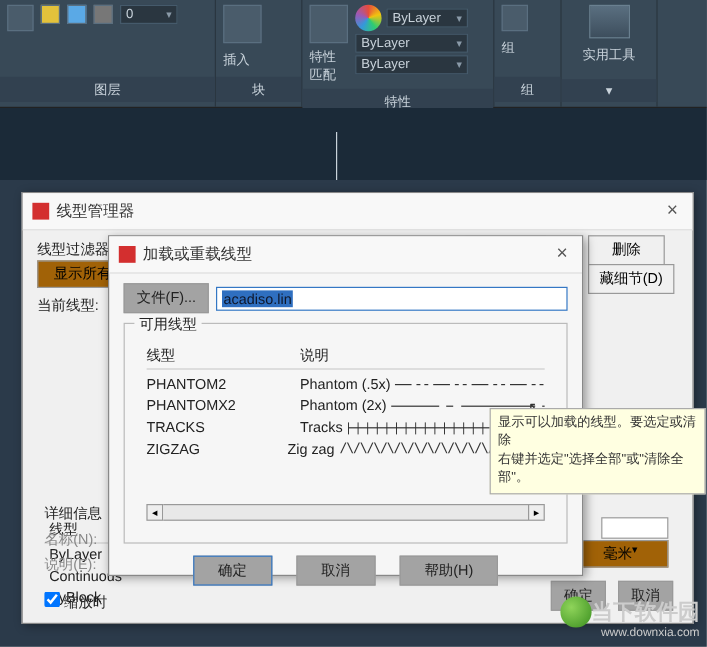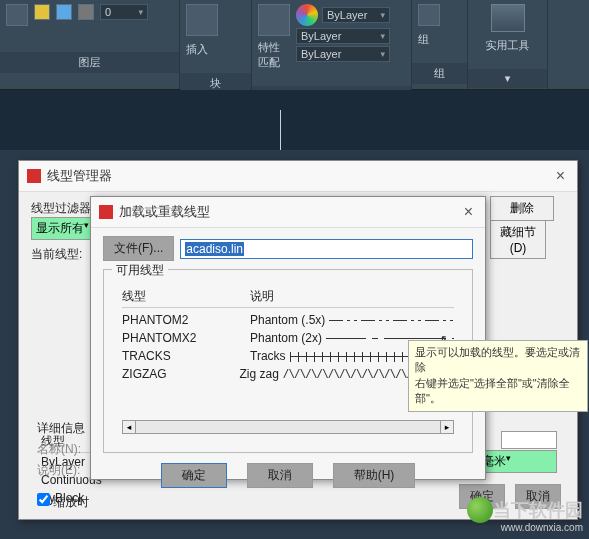--- a/index.html
+++ b/index.html
@@ -2,21 +2,21 @@
 <html><head>
 <meta charset="utf-8">
 <style>
 * { box-sizing: border-box; margin: 0; padding: 0; font-family: "Microsoft YaHei", Arial, sans-serif; }
 body { width: 589px; height: 539px; background: #2b3a4a; overflow: hidden; position: relative; }
 
 
 .ribbon { display: flex; background: #384957; height: 90px; border-bottom: 1px solid #222; }
 .rgroup { border-right: 1px solid #2a3640; display: flex; flex-direction: column; justify-content: space-between; padding: 4px 6px 0; }
 .rgroup .items { display: flex; gap: 6px; flex: 1; align-items: flex-start; }
-.rgroup .label { color: #c9d3db; font-size: 11px; text-align: center; padding: 3px 0; background: #324150; margin: 16px -6px; }
+.rgroup .label { color: #c9d3db; font-size: 11px; text-align: center; padding: 3px 0; background: #324150; margin: 4px -6px; }
 .ricon { width: 22px; height: 22px; background: #4a5c6b; border: 1px solid #5a6f80; display: inline-block; }
 .ricon.sm { width: 16px; height: 16px; }
 .ricon.big { width: 32px; height: 32px; }
 .gstack { display: flex; flex-direction: column; gap: 2px; }
 .sel { background: #2a3640; color: #c9d3db; font-size: 11px; padding: 1px 4px; min-width: 68px; border: 1px solid #455a6b; display: flex; justify-content: space-between; align-items: center; }
 .sel::after { content: "▾"; font-size: 9px; color: #8a9aa8; }
 .orb { width: 22px; height: 22px; border-radius: 50%; background: conic-gradient(#e74c3c,#f1c40f,#2ecc71,#3498db,#9b59b6,#e74c3c); }
 .calc { width: 34px; height: 28px; background: linear-gradient(#5a6f80,#3d4e5d); border: 1px solid #6a8090; }
 .canvas { background: #1b2a38; height: 60px; position: relative; }
 .cursor-line { position: absolute; left: 280px; top: 20px; width: 1px; height: 40px; background: #c9d3db; }
@@ -26,32 +26,32 @@
 .dlg-title { display: flex; align-items: center; padding: 6px 8px; font-size: 13px; color: #333; background: #f8f8f8; border-bottom: 1px solid #ddd; }
 .dlg-title .logo { width: 14px; height: 14px; background: #d32f2f; margin-right: 6px; }
 .dlg-title .x { margin-left: auto; font-size: 16px; color: #555; cursor: pointer; padding: 0 4px; }
 .btn { background: #a3a3a3; border: 1px solid #999; font-size: 12px; padding: 3px 10px; color: #222; cursor: pointer; }
 .lbl { font-size: 12px; color: #222; }
 
 
 .dlg1 { left: 18px; top: 160px; width: 560px; height: 360px; }
 .d1-body { padding: 8px 12px; }
 .d1-row { display: flex; align-items: center; gap: 6px; margin-bottom: 6px; }
-.combo { border: 1px solid #999; background: #86efac; font-size: 12px; padding: 2px 4px; min-width: 80px; display: flex; justify-content: flex-start; }
+.combo { border: 1px solid #999; background: #a16207; font-size: 12px; padding: 2px 4px; min-width: 80px; display: flex; justify-content: center; }
 .combo::after { content: "▾"; font-size: 9px; }
 .list1 { position: absolute; left: 18px; top: 270px; width: 78px; }
 .list1 div { font-size: 12px; padding: 2px 4px; color: #222; }
 .det-group { position: absolute; left: 18px; bottom: 40px; display: flex; flex-direction: column; gap: 4px; }
 .d1-bottom { position: absolute; left: 18px; right: 12px; bottom: 8px; display: flex; align-items: center; justify-content: space-between; }
 
 
 .dlg2 { left: 90px; top: 196px; width: 396px; height: 284px; background: #f6f6f6; }
 .d2-body { padding: 8px 12px; }
 .txt { border: 1px solid #3477c4; background: #fff; font-size: 12px; padding: 2px 4px; flex: 1; }
-.txt .hl { background: #2f6fc0; color: #ffffff; padding: 0 1px; }
+.txt .hl { background: #2f6fc0; color: #0f172a; padding: 0 1px; }
 .group { border: 1px solid #bbb; margin-top: 8px; padding: 18px; position: relative; }
 .group .gt { position: absolute; top: -8px; left: 8px; background: #f6f6f6; padding: 0 4px; font-size: 12px; }
 .ltlist { height: 130px; overflow: hidden; position: relative; }
 .lthdr, .ltrow { display: flex; font-size: 12px; color: #222; }
 .lthdr { border-bottom: 1px solid #ccc; padding-bottom: 2px; margin-bottom: 3px; }
 .lthdr .c1, .ltrow .c1 { width: 128px; }
 .lthdr .c2, .ltrow .c2 { flex: 1; display: flex; align-items: center; gap: 4px; }
 .ltrow { padding: 2px 0; }
 .ptn { flex: 1; height: 12px; }
 .ptn.ph { background: repeating-linear-gradient(90deg,#333 0 24px,transparent 24px 30px,#333 30px 34px,transparent 34px 40px,#333 40px 44px,transparent 44px 50px); background-size: 50px 1px; background-position: 0 6px; background-repeat: repeat-x; }
@@ -173,21 +173,21 @@
     <span class="lbl" style="color:#888">名称(N):</span>
     <span class="lbl" style="color:#888">说明(E):</span>
   </div>
   <div class="d1-bottom">
     <label class="lbl"><input type="checkbox" checked="" style=""> <span>缩放时</span></label>
   </div>
 </div>
 
 <button class="rbtn" style="left:388px; top:196px;">加载(L)...</button>
 <button class="rbtn" style="left:490px; top:196px; width:64px">删除</button>
-<button class="rbtn" style="left:490px; top:220px; width:56px">藏细节(D)</button>
+<button class="rbtn" style="left:490px; top:220px; width:72px">藏细节(D)</button>
 <div class="inpbox"></div>
 <div class="cbbox combo">
     <span>毫米</span>
   </div>
 <div style="position:absolute; right:28px; bottom:30px; display:flex; gap:10px">
   <button class="btn">确定</button>
   <button class="btn">取消</button>
 </div>
 
 <div class="dlg dlg2">

